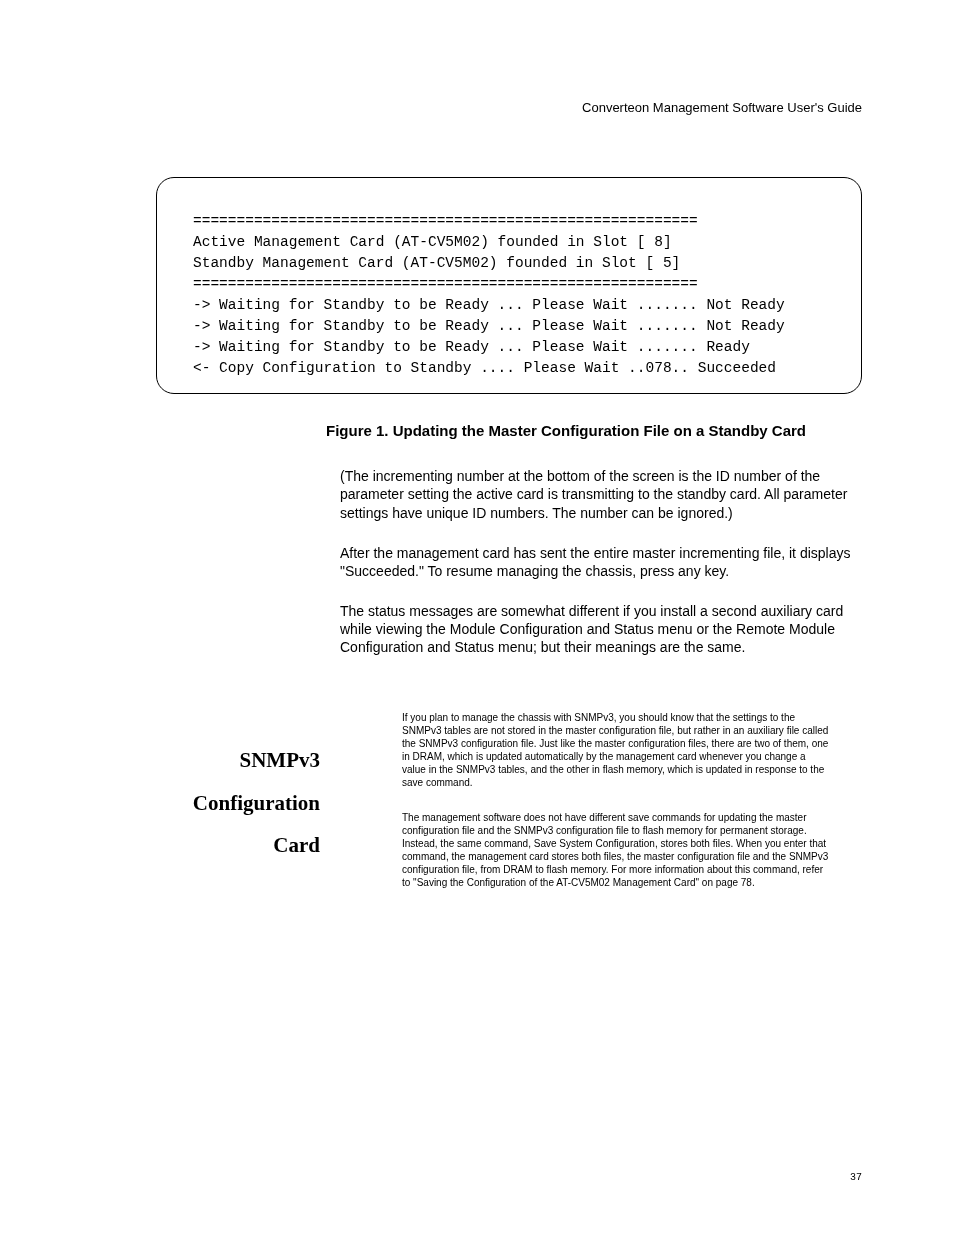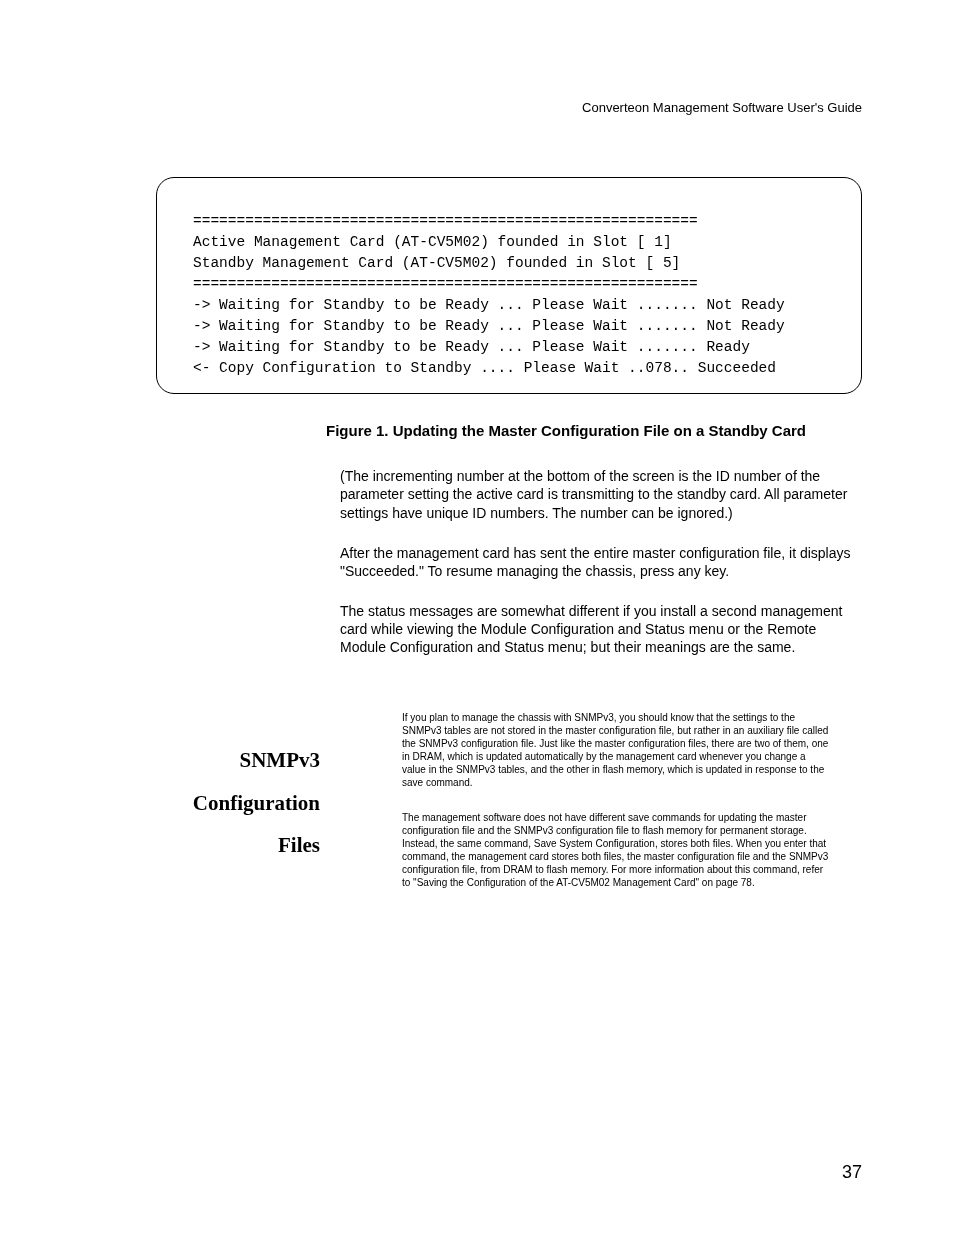--- a/index.html
+++ b/index.html
@@ -68,50 +68,51 @@
       font-size: 10px;
       line-height: 1.3;
     }
     .section-body p {
       margin-bottom: 22px;
     }
     .page-number {
       position: absolute;
       bottom: 68px;
       right: 108px;
-      font-size: 18px;
+      font-size: 10px;
+      font-family: Liberation Mono, monospace;
     }
   </style>
 </head>
 <body>
 
 <div class="header">Converteon Management Software User's Guide</div>
 
 <div class="terminal-box">
 <span class="terminal-line">==========================================================</span>
-<span class="terminal-line">Active Management Card (AT-CV5M02) founded in Slot [ 1]</span>
+<span class="terminal-line">Active Management Card (AT-CV5M02) founded in Slot [ 8]</span>
 <span class="terminal-line">Standby Management Card (AT-CV5M02) founded in Slot [ 5]</span>
 <span class="terminal-line">==========================================================</span>
 <span class="terminal-line">-&gt; Waiting for Standby to be Ready ... Please Wait ....... Not Ready</span>
 <span class="terminal-line">-&gt; Waiting for Standby to be Ready ... Please Wait ....... Not Ready</span>
 <span class="terminal-line">-&gt; Waiting for Standby to be Ready ... Please Wait ....... Ready</span>
 <span class="terminal-line">&lt;- Copy Configuration to Standby .... Please Wait ..078.. Succeeded</span>
 </div>
 
 <div class="figure-caption">Figure 1. Updating the Master Configuration File on a Standby Card</div>
 
 <div class="body-block">(The incrementing number at the bottom of the screen is the ID number of the parameter setting the active card is transmitting to the standby card. All parameter settings have unique ID numbers. The number can be ignored.)</div>
-<div class="body-block">After the management card has sent the entire master configuration file, it displays "Succeeded." To resume managing the chassis, press any key.</div>
-<div class="body-block">The status messages are somewhat different if you install a second management card while viewing the Module Configuration and Status menu or the Remote Module Configuration and Status menu; but their meanings are the same.</div>
+<div class="body-block">After the management card has sent the entire master incrementing file, it displays "Succeeded." To resume managing the chassis, press any key.</div>
+<div class="body-block">The status messages are somewhat different if you install a second auxiliary card while viewing the Module Configuration and Status menu or the Remote Module Configuration and Status menu; but their meanings are the same.</div>
 
 <div class="section">
   <div class="section-title">
     <div>SNMPv3</div>
     <div>Configuration</div>
-    <div>Files</div>
+    <div>Card</div>
   </div>
   <div class="section-body">
     <p>If you plan to manage the chassis with SNMPv3, you should know that the settings to the SNMPv3 tables are not stored in the master configuration file, but rather in an auxiliary file called the SNMPv3 configuration file. Just like the master configuration files, there are two of them, one in DRAM, which is updated automatically by the management card whenever you change a value in the SNMPv3 tables, and the other in flash memory, which is updated in response to the save command.</p>
     <p>The management software does not have different save commands for updating the master configuration file and the SNMPv3 configuration file to flash memory for permanent storage. Instead, the same command, Save System Configuration, stores both files. When you enter that command, the management card stores both files, the master configuration file and the SNMPv3 configuration file, from DRAM to flash memory. For more information about this command, refer to "Saving the Configuration of the AT-CV5M02 Management Card" on page 78.</p>
   </div>
 </div>
 
 <div class="page-number">37</div>
 
 </body></html>

